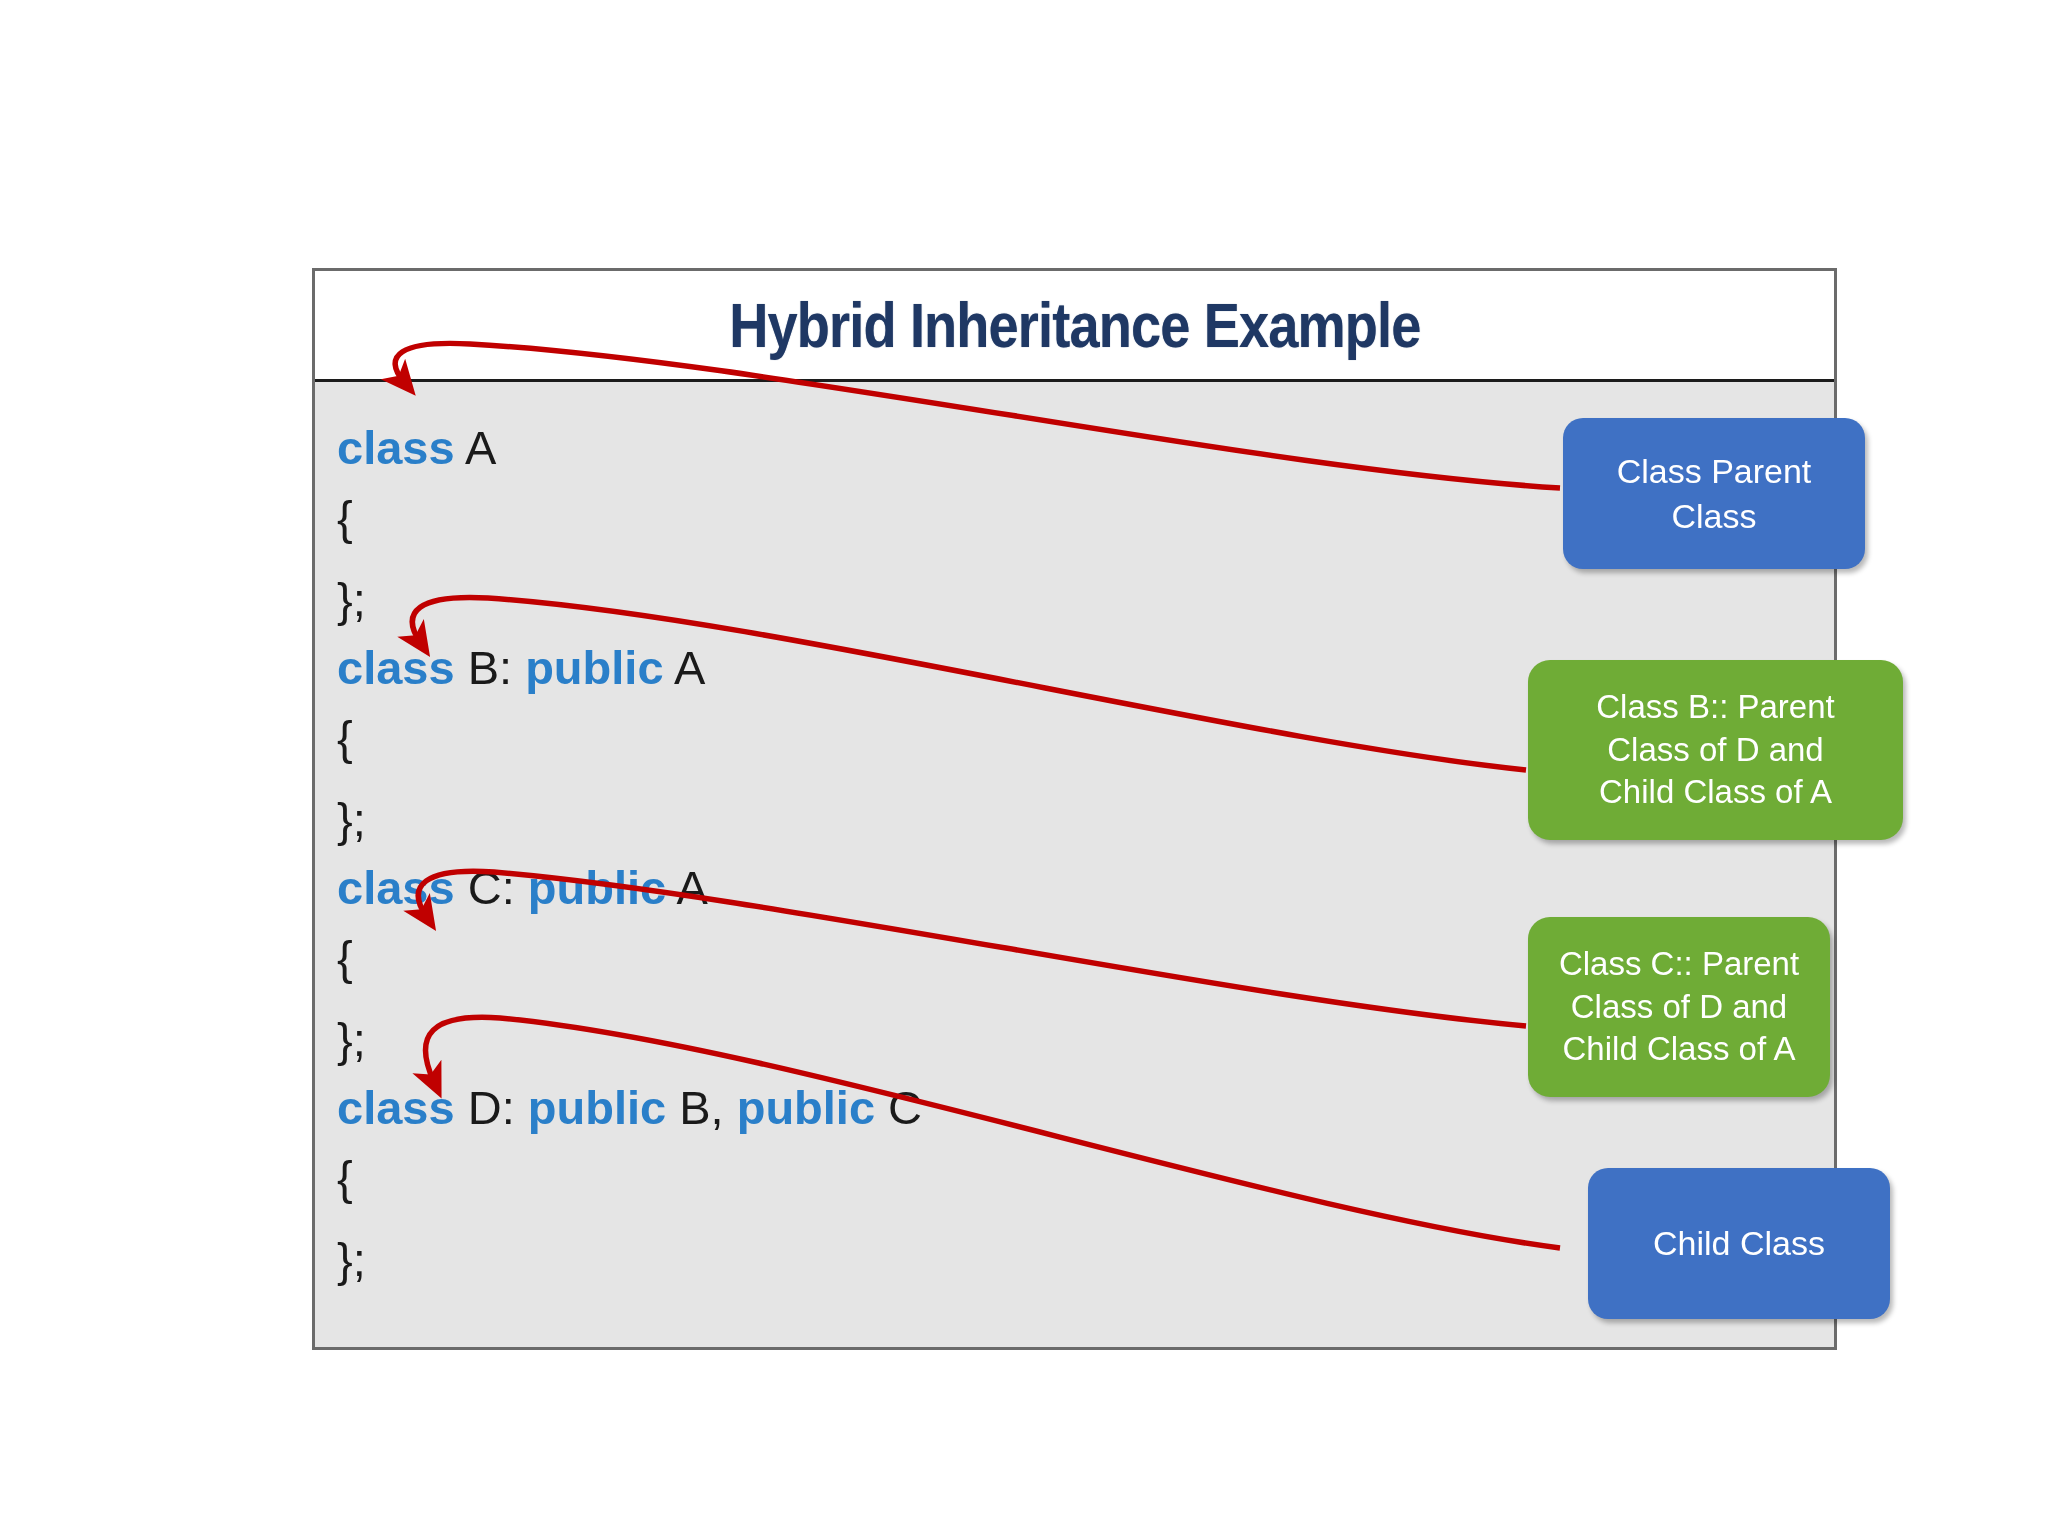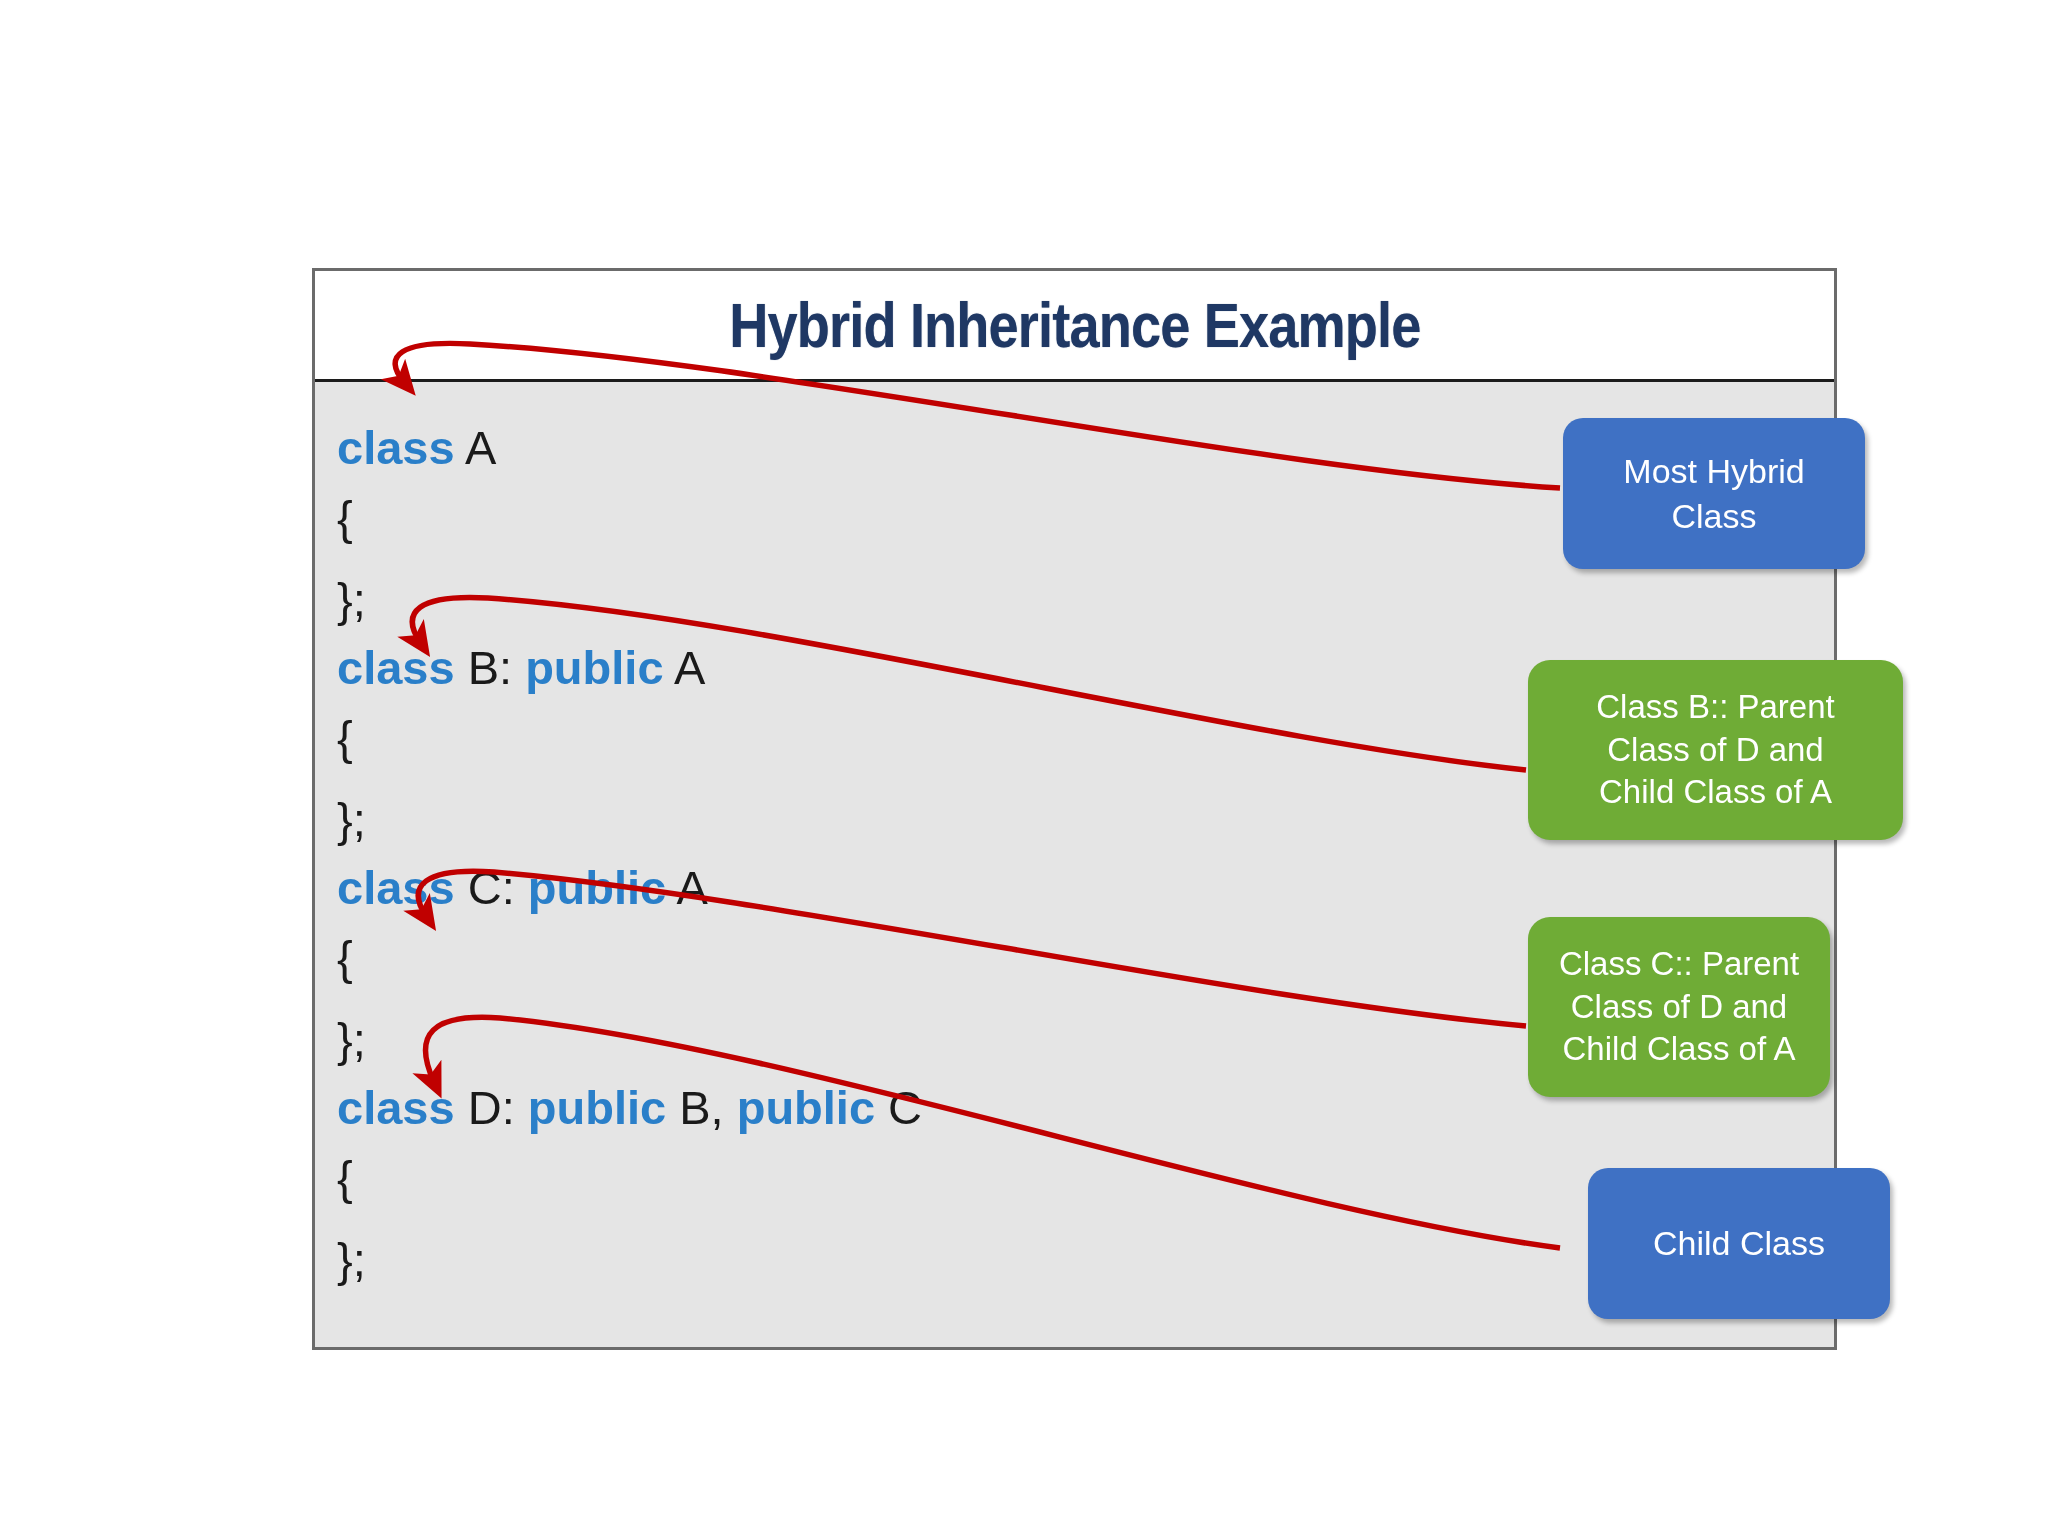--- a/index.html
+++ b/index.html
@@ -113,21 +113,21 @@
         <div class="code-line" style="top: 548px;"><span>{</span></div>
         <div class="code-line" style="top: 630px;"><span>};</span></div>
         <div class="code-line" style="top: 698px;"><span class="kw" style="color: rgb(42, 127, 201);">class</span><span> D: </span><span class="kw" style="color: rgb(42, 127, 201);">public</span><span> B, </span><span class="kw" style="color: rgb(42, 127, 201);">public</span><span> C</span></div>
         <div class="code-line" style="top: 768px;"><span>{</span></div>
         <div class="code-line" style="top: 850px;"><span>};</span></div>
       </div>
   </div>
 
   <div class="callout blue" id="co0" style="background: rgb(63, 113, 196);">
     <div>
-      <div>Most Hybrid</div>
+      <div>Class Parent</div>
       <div>Class</div>
     </div>
   </div>
 
   <div class="callout green" id="co1" style="background: rgb(111, 172, 54);">
     <div>
       <div>Class B:: Parent</div>
       <div>Class of D and</div>
       <div>Child Class of A</div>
     </div>

